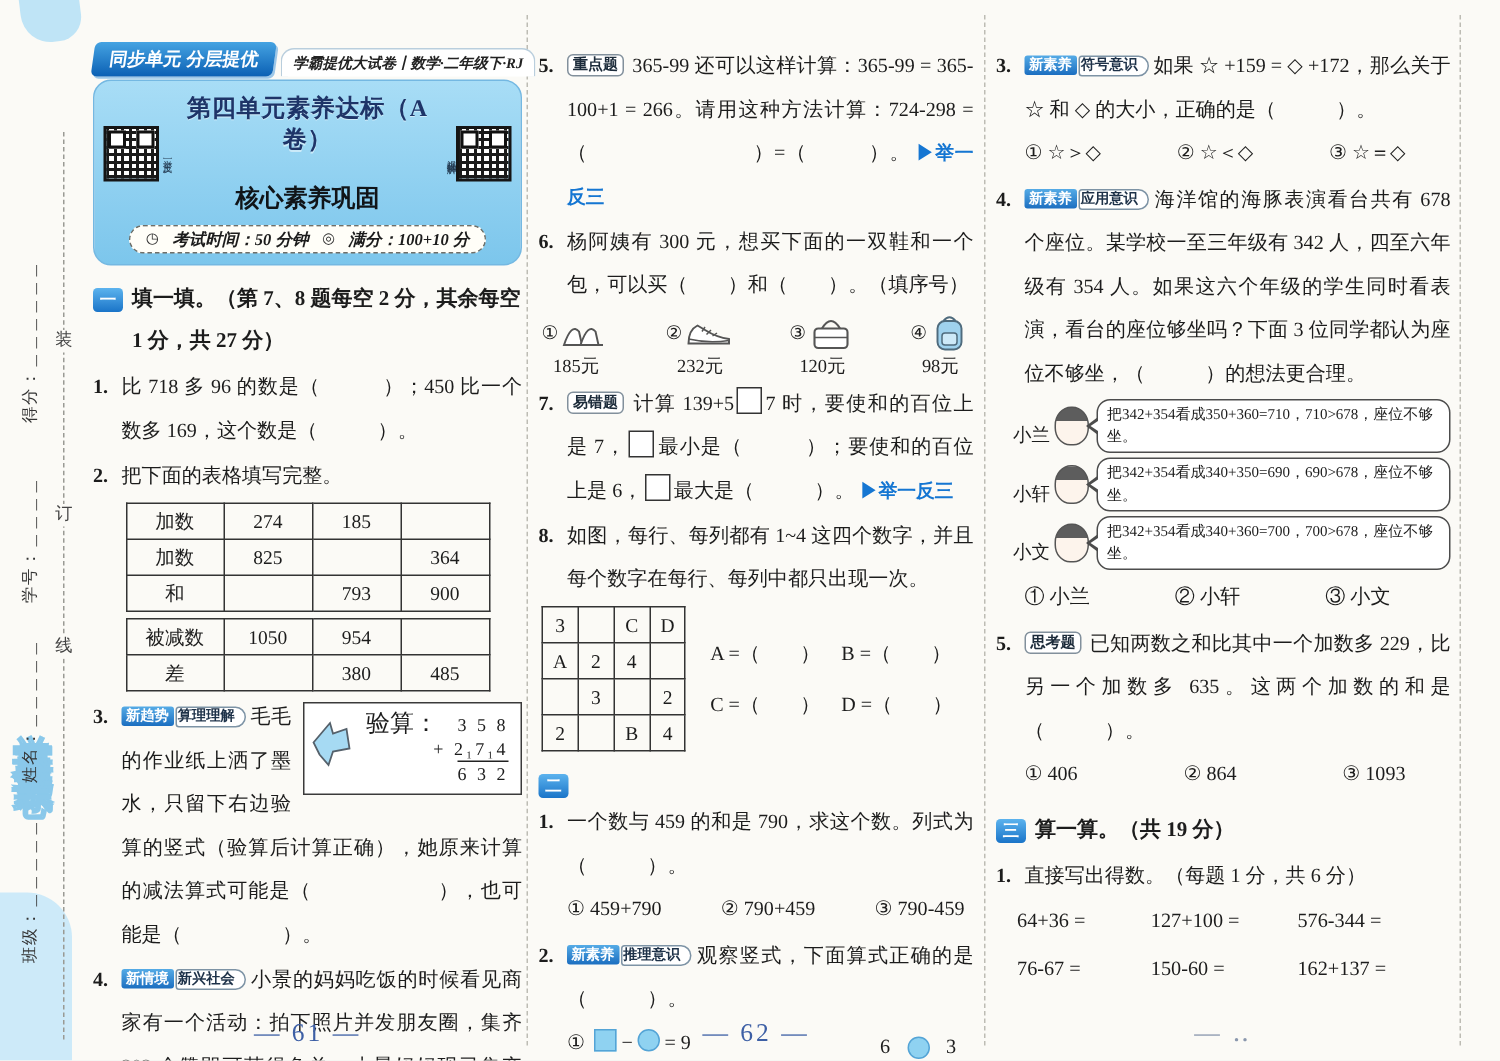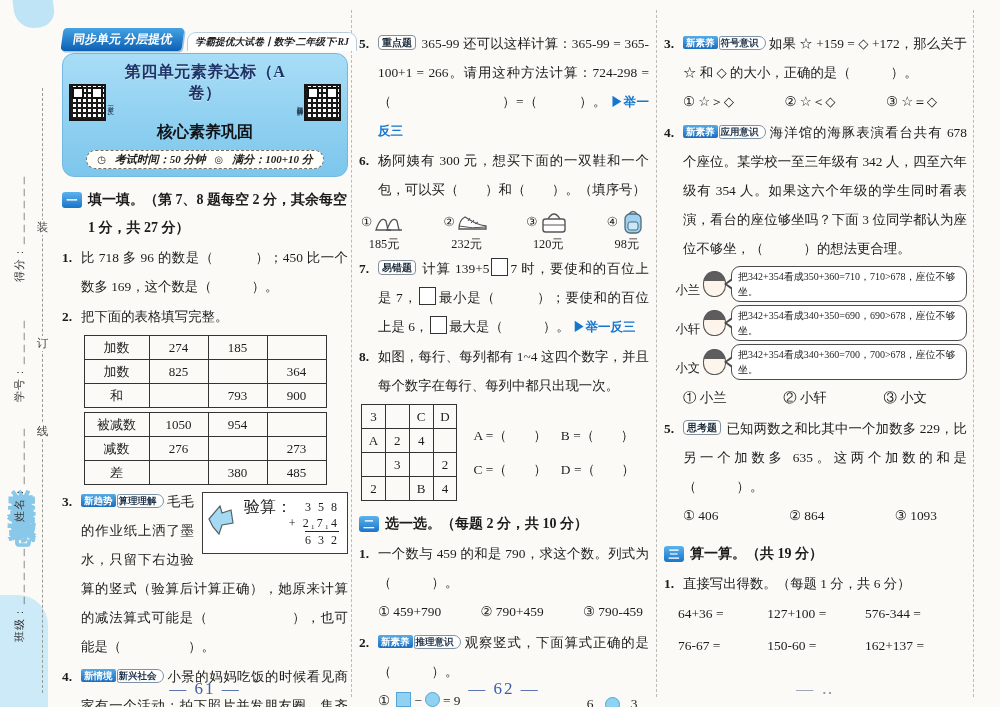--- a/index.html
+++ b/index.html
@@ -220,26 +220,20 @@
     </tbody>
       </table>
 
     <table class="dtable">
       <tbody>
           <tr>
         <td>被减数</td>
             <td>1050</td>
         <td>954</td>
             <td></td>
-      </tr>
-      <tr>
-        <td>减数</td>
-            <td>276</td>
-        <td></td>
-            <td>273</td>
       </tr>
       <tr>
         <td>差</td>
             <td></td>
         <td>380</td>
             <td>485</td>
       </tr>
     </tbody>
       </table>
 
@@ -378,21 +372,20 @@
       </tbody>
         </table>
       <div class="q8ans">
         <span>A =（　　）</span><span>B =（　　）</span><br>
         <span>C =（　　）</span><span>D =（　　）</span>
       </div>
     </div>
 
     <div class="sec">
       <div class="sec-ic">二</div>
-      <div>选一选。（每题 2 分，共 10 分）</div>
     </div>
 
     <div class="q">
       <span class="qn">1.</span>
       <span class="qb">一个数与 459 的和是 790，求这个数。列式为（　　　）。</span>
     </div>
     <div class="opts" style="padding-left:19px">
       <span>① 459+790</span>
       <span>② 790+459</span>
       <span>③ 790-459</span>

